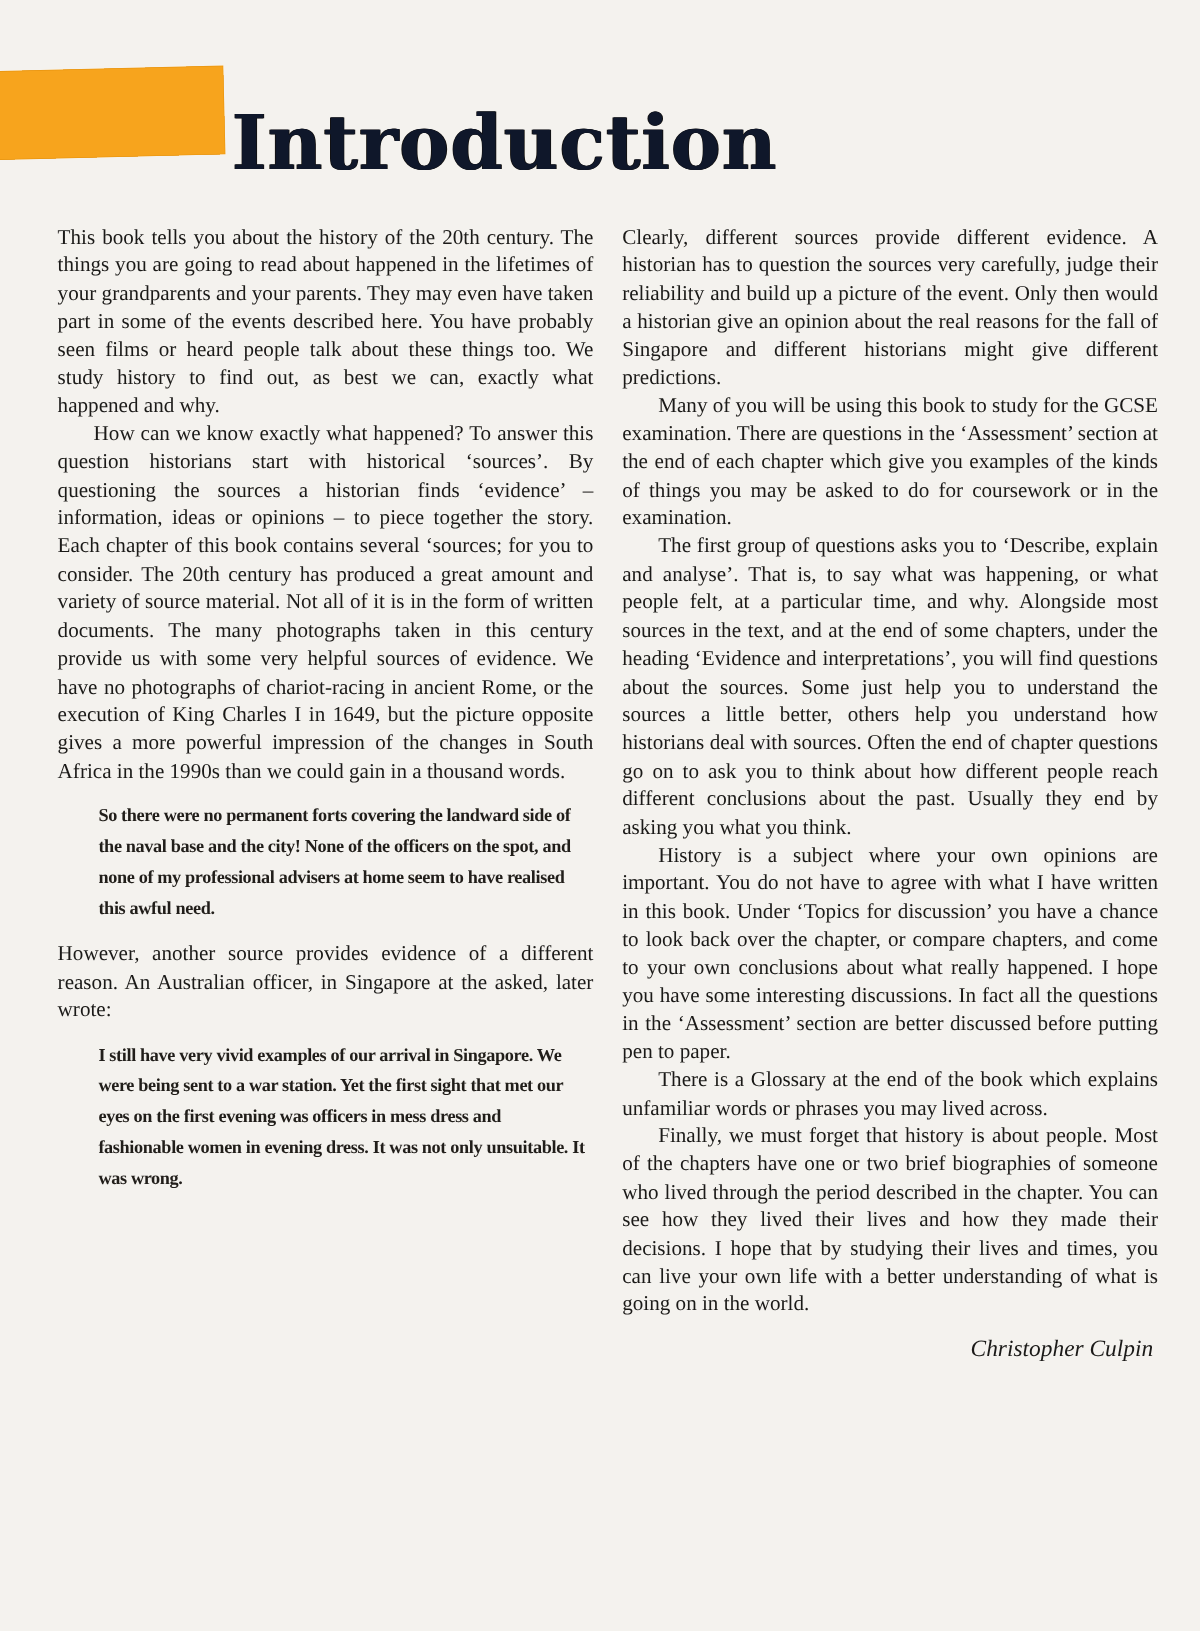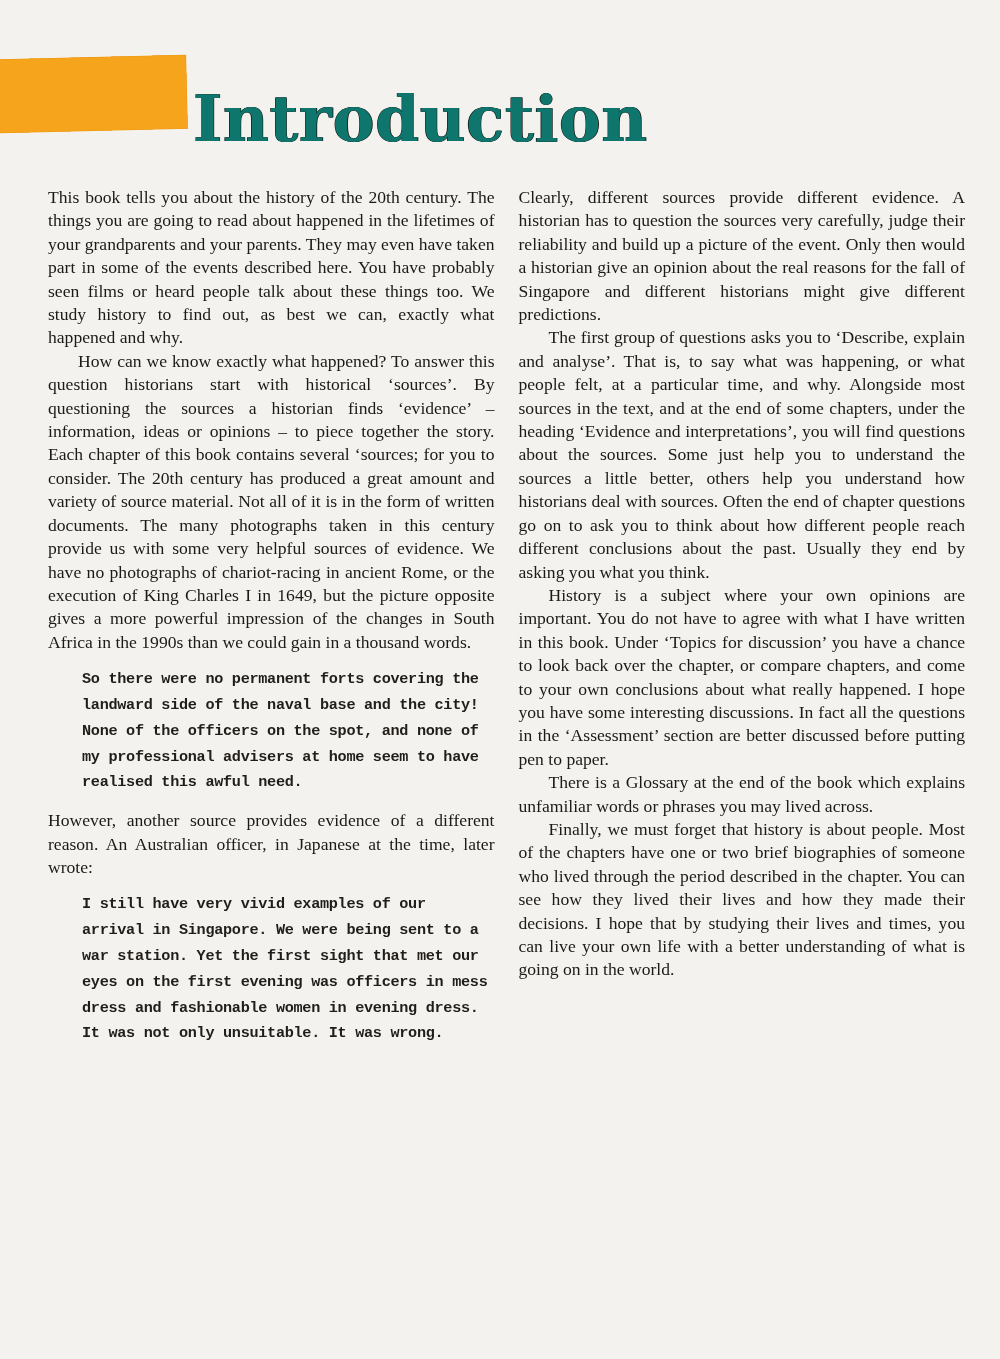--- a/index.html
+++ b/index.html
@@ -30,21 +30,21 @@
     box-shadow: 0 0 0 0.5px #e8940f inset;
   }
   .page-title {
     position: absolute;
     left: 193px;
     top: 40px;
     font-family: "DejaVu Serif", serif;
     font-weight: bold;
     font-size: 63px;
     letter-spacing: 0.5px;
-    color: #0f766e;
+    color: #0f172a;
     text-shadow: 0.6px 0 0 #14110d, -0.6px 0 0 #14110d;
   }
   .page-content {
     display: flex;
     gap: 24px;
     padding: 0 35px 0 48px;
     box-sizing: border-box;
   }
   .column {
     flex: 1 1 0;
@@ -52,21 +52,21 @@
     font-size: 17.6px;
     line-height: 23.4px;
   }
   .column p {
     margin: 0;
   }
   p.indent {
     text-indent: 30px;
   }
   p.quote {
-    font-family: Liberation Mono, monospace;
+    font-family: Liberation Serif, serif;
     font-weight: bold;
     font-size: 15.2px;
     line-height: 25.8px;
     margin: 13px 4px 13px 34px;
     text-align: left;
     color: #211e1a;
     letter-spacing: -0.3px;
   }
   p.signature {
     text-align: right;
@@ -82,23 +82,25 @@
 <div class="page-header">
   <div class="accent-bar" style="background: rgb(247, 164, 29);"></div>
   <h1 class="page-title">Introduction</h1>
 </div>
 
 <div class="page-content">
   <div class="column">
     <p>This book tells you about the history of the 20th century. The things you are going to read about happened in the lifetimes of your grandparents and your parents. They may even have taken part in some of the events described here. You have probably seen films or heard people talk about these things too. We study history to find out, as best we can, exactly what happened and why.</p>
     <p class="indent">How can we know exactly what happened? To answer this question historians start with historical ‘sources’. By questioning the sources a historian finds ‘evidence’ – information, ideas or opinions – to piece together the story. Each chapter of this book contains several ‘sources; for you to consider. The 20th century has produced a great amount and variety of source material. Not all of it is in the form of written documents. The many photographs taken in this century provide us with some very helpful sources of evidence. We have no photographs of chariot-racing in ancient Rome, or the execution of King Charles I in 1649, but the picture opposite gives a more powerful impression of the changes in South Africa in the 1990s than we could gain in a thousand words.</p>
     <p class="quote">So there were no permanent forts covering the landward side of the naval base and the city! None of the officers on the spot, and none of my professional advisers at home seem to have realised this awful need.</p>
-    <p>However, another source provides evidence of a different reason. An Australian officer, in Japanese at the time, later wrote:</p>
+    <p>However, another source provides evidence of a different reason. An Australian officer, in Singapore at the asked, later wrote:</p>
     <p class="quote">I still have very vivid examples of our arrival in Singapore. We were being sent to a war station. Yet the first sight that met our eyes on the first evening was officers in mess dress and fashionable women in evening dress. It was not only unsuitable. It was wrong.</p>
   </div>
   <div class="column">
     <p>Clearly, different sources provide different evidence. A historian has to question the sources very carefully, judge their reliability and build up a picture of the event. Only then would a historian give an opinion about the real reasons for the fall of Singapore and different historians might give different predictions.</p>
+    <p class="indent">Many of you will be using this book to study for the GCSE examination. There are questions in the ‘Assessment’ section at the end of each chapter which give you examples of the kinds of things you may be asked to do for coursework or in the examination.</p>
     <p class="indent">The first group of questions asks you to ‘Describe, explain and analyse’. That is, to say what was happening, or what people felt, at a particular time, and why. Alongside most sources in the text, and at the end of some chapters, under the heading ‘Evidence and interpretations’, you will find questions about the sources. Some just help you to understand the sources a little better, others help you understand how historians deal with sources.  Often the end of chapter questions go on to ask you to think about how different people reach different conclusions about the past. Usually they end by asking you what you think.</p>
     <p class="indent">History is a subject where your own opinions are important. You do not have to agree with what I have written in this book. Under ‘Topics for discussion’ you have a chance to look back over the chapter, or compare chapters, and come to your own conclusions about what really happened. I hope you have some interesting discussions. In fact all the questions in the ‘Assessment’ section are better discussed before putting pen to paper.</p>
     <p class="indent">There is a Glossary at the end of the book which explains unfamiliar words or phrases you may lived across.</p>
     <p class="indent">Finally, we must forget that history is about people. Most of the chapters have one or two brief biographies of someone who lived through the period described in the chapter. You can see how they lived their lives and how they made their decisions. I hope that by studying their lives and times, you can live your own life with a better understanding of what is going on in the world.</p>
+    <p class="signature">Christopher Culpin</p>
   </div>
 </div>
 
 </body></html>

